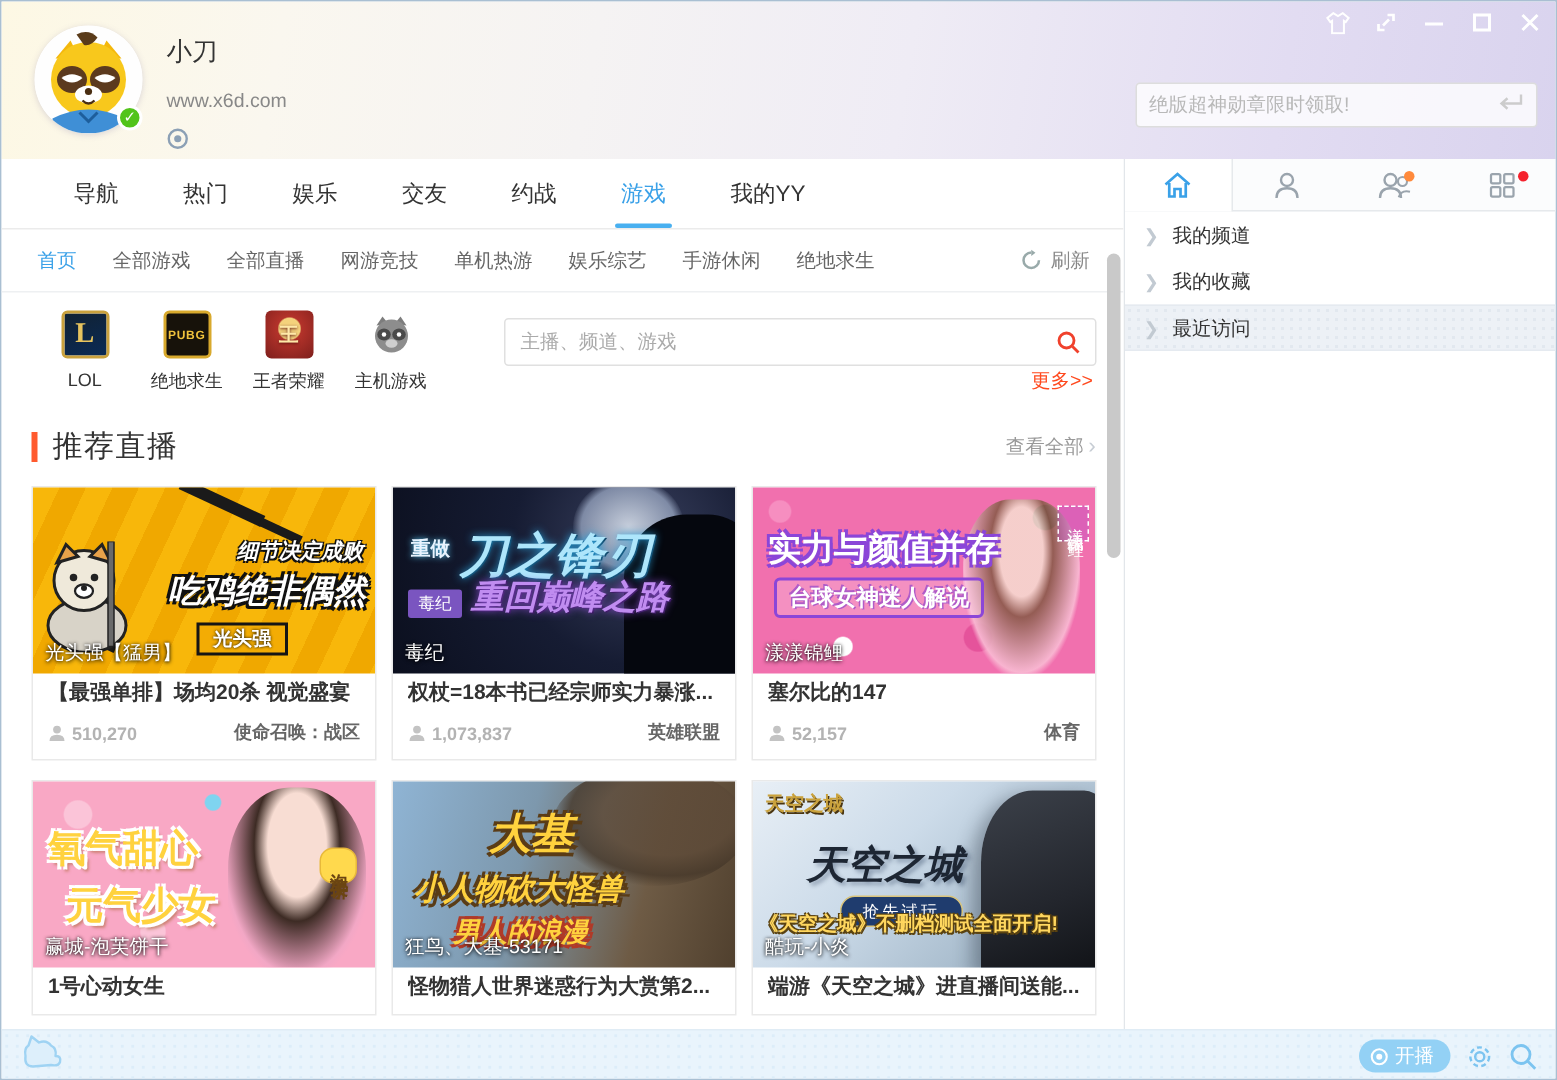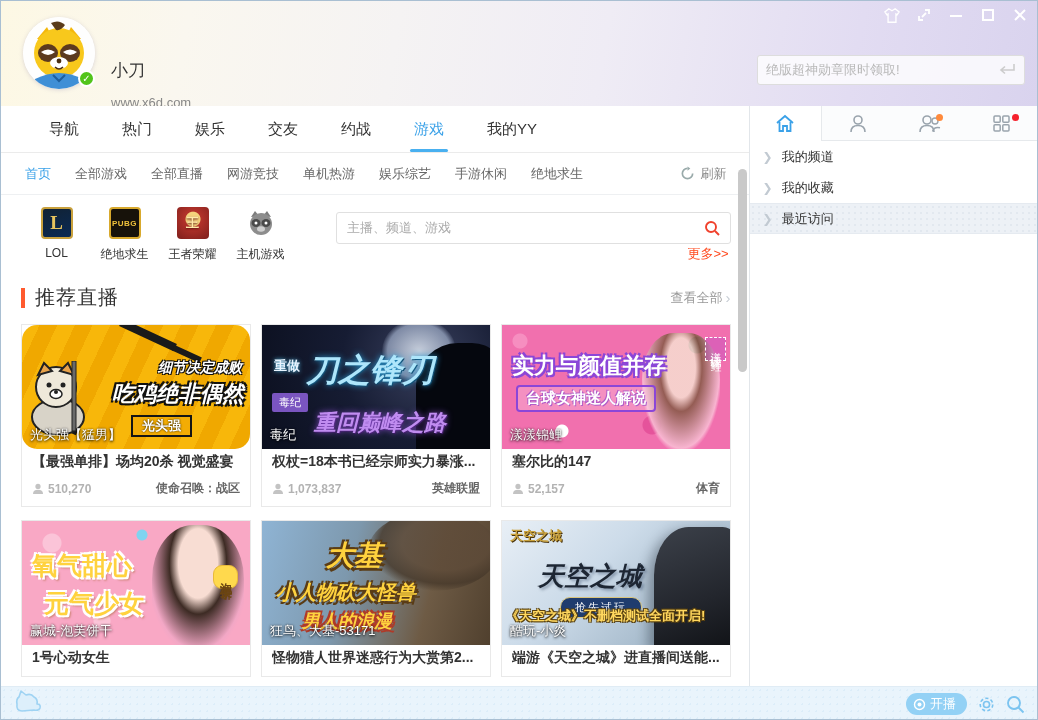--- a/index.html
+++ b/index.html
@@ -7,21 +7,21 @@
   body { font-family:"Liberation Sans","DejaVu Sans",sans-serif; }
   .app { width:1038px; height:720px; background:#fff; position:relative; border:1px solid #a9bfd2; overflow:hidden; margin:0 auto; }
 
   
   .header { height:105px; position:relative;
     background:linear-gradient(100deg,#fdf8e4 0%,#faf7ef 18%,#f5f3f3 38%,#efecf5 58%,#e2dcf2 82%,#d9d3ee 100%); }
   .avatar-wrap { position:absolute; left:22px; top:16px; width:72px; height:72px; }
   .avatar { width:72px; height:72px; border-radius:50%; background:#fff; box-shadow:0 1px 4px rgba(120,110,160,.25); overflow:hidden; }
   .check-badge { position:absolute; right:0px; bottom:2px; width:17px; height:17px; border-radius:50%; background:#52c41a; border:2px solid #fff; color:#fff; font-size:10px; line-height:13px; text-align:center; font-weight:bold; }
   .user-meta { position:absolute; left:110px; top:22px; }
-  .username { font-size:17px; color:#333;margin-top:36px; }
+  .username { font-size:17px; color:#333; }
   .website { font-size:13px; color:#888; margin-top:13px; }
   .status-icon { display:inline-block; margin-top:11px; }
   .titlebar { position:absolute; top:6px; right:8px; display:flex; align-items:center; gap:14px; }
   .tb-btn { width:18px; height:16px; display:flex; align-items:center; justify-content:center; color:rgba(255,255,255,.95); cursor:default; }
   .promo { position:absolute; right:12px; top:54px; width:268px; height:30px; background:rgba(255,255,255,.8); border:1px solid #ddd; border-radius:3px; display:flex; align-items:center; padding:0 8px; }
   .promo-text { color:#b9b9b9; font-size:13px; flex:1; white-space:nowrap; overflow:hidden; }
 
   
   .body { display:flex; height:580px; }
   .main { width:749px; position:relative; overflow:hidden; background:#fff; }
@@ -57,32 +57,32 @@
   .card { border:1px solid #e9e9e9; background:#fff; }
   .thumb { height:124px; position:relative; overflow:hidden; }
   .streamer { position:absolute; left:8px; bottom:5px; color:#fff; font-size:13px; text-shadow:0 1px 3px rgba(0,0,0,.9),0 0 2px rgba(0,0,0,.6); z-index:5; white-space:nowrap; }
   .info { padding:4px 10px 9px;font-weight:bold; }
   .ctitle { font-size:14px; color:#333; white-space:nowrap; overflow:hidden; }
   .meta { display:flex; justify-content:space-between; margin-top:9px; font-size:12px; }
   .viewers { color:#b3b3b3; display:flex; align-items:center; gap:4px; }
   .category { color:#666; }
 
   
-  .art1 { background:repeating-linear-gradient(115deg,#f8b70a 0 16px,#f0a800 16px 32px);border-radius:15px; }
+  .art1 { background:repeating-linear-gradient(115deg,#f8b70a 0 16px,#f0a800 16px 32px); }
   .art1 .slash { position:absolute; background:#1a1a1a; transform:rotate(25deg); }
   .a1l1 { position:absolute; right:8px; top:34px; font-size:14px; font-weight:800; color:#fff; text-shadow:-1px -1px 0 #111,1px -1px 0 #111,-1px 1px 0 #111,1px 1px 0 #111; font-style:italic; }
   .a1l2 { position:absolute; right:6px; top:54px; font-size:22px; font-weight:900; color:#fff; font-style:italic; text-shadow:-2px -2px 0 #111,2px -2px 0 #111,-2px 2px 0 #111,2px 2px 0 #111; }
   .a1l3 { position:absolute; right:58px; top:90px; font-size:13px; font-weight:800; color:#fff; background:#f3ac04; border:2px solid #151515; padding:0 9px; text-shadow:0 0 2px #000; }
   .art2 { background:radial-gradient(circle at 72% 28%,#39405e 0,#161c33 45%,#0b0f1e 100%); }
   .a2sil { position:absolute; right:-16px; top:18px; width:90px; height:120px; background:#05070e; border-radius:42px 34px 0 0; }
   .a2hair { position:absolute; right:34px; top:-6px; width:74px; height:64px; background:radial-gradient(ellipse at center,#dfe7f2 0,#8d9ab5 60%,transparent 72%); opacity:.85; border-radius:50%; }
   .a2l0 { position:absolute; left:12px; top:32px; font-size:13px; font-weight:700; color:#e8f4ff; text-shadow:0 0 4px #58c5f0; }
   .a2l1 { position:absolute; left:44px; top:24px; font-size:32px; font-weight:900; font-style:italic; color:#aee6fb; text-shadow:0 0 6px #2a9fd8,1px 1px 0 #0b3350; }
   .a2badge { position:absolute; left:10px; top:68px; background:#7a55c0; color:#fff; font-size:11px; padding:2px 7px; border-radius:2px; }
-  .a2l2 { position:absolute; left:52px; top:58px; font-size:22px; font-weight:900; font-style:italic; color:#c08cf0; text-shadow:0 0 6px #8b4fd0,1px 1px 0 #2a0f4a;margin-top:25px; }
+  .a2l2 { position:absolute; left:52px; top:58px; font-size:22px; font-weight:900; font-style:italic; color:#c08cf0; text-shadow:0 0 6px #8b4fd0,1px 1px 0 #2a0f4a; }
   .art3 { background:#f170ae; background-image:radial-gradient(circle at 18px 16px,#f68ec0 0 7px,transparent 8px),radial-gradient(circle at 150px 100px,#e5539b 0 9px,transparent 10px),radial-gradient(circle at 195px 20px,#2b2b3a 0 8px,transparent 9px),radial-gradient(circle at 60px 106px,#fff 0 6px,transparent 7px); }
   .a3girl { position:absolute; right:10px; top:8px; width:78px; height:116px; background:radial-gradient(ellipse at 50% 30%,#f6d9cf 0 26%,#8a5a4a 38%,#f9bcd4 70%,transparent 75%); border-radius:40% 40% 20% 20%; opacity:.9; }
   .a3l1 { position:absolute; left:10px; top:26px; font-size:22px; font-weight:900; color:#fff; text-shadow:-2px -2px 0 #8b46d8,2px -2px 0 #8b46d8,-2px 2px 0 #8b46d8,2px 2px 0 #8b46d8; }
   .a3l2 { position:absolute; left:14px; top:60px; font-size:15px; font-weight:800; color:#fff; background:rgba(255,240,250,.25); border:2px solid #8b46d8; border-radius:4px; padding:2px 8px; text-shadow:-1px -1px 0 #b05cc8,1px 1px 0 #b05cc8; }
   .a3side { position:absolute; right:4px; top:12px; writing-mode:vertical-rl; font-size:11px; color:#fff; border:1px dashed #fff; padding:5px 2px; letter-spacing:3px; background:rgba(180,70,200,.35); }
   .art4 { background:#f9a8c5; background-image:radial-gradient(circle at 30px 22px,#fbc4d8 0 9px,transparent 10px),radial-gradient(circle at 120px 14px,#7fd4f0 0 5px,transparent 6px),radial-gradient(circle at 80px 100px,#fbc4d8 0 8px,transparent 9px),radial-gradient(circle at 160px 60px,#ffd94d 0 4px,transparent 5px); }
   .a4girl { position:absolute; right:6px; top:4px; width:92px; height:120px; background:radial-gradient(ellipse at 50% 32%,#f8ddd3 0 30%,#3d2b24 44%,#f2a7c5 75%,transparent 80%); border-radius:45% 45% 0 0; }
   .a4l1 { position:absolute; left:10px; top:28px; font-size:25px; font-weight:900; color:#ffd23e; text-shadow:-2px -2px 0 #fff,2px -2px 0 #fff,-2px 2px 0 #fff,2px 2px 0 #fff,3px 3px 2px rgba(160,90,30,.5); }
   .a4l2 { position:absolute; left:22px; top:66px; font-size:25px; font-weight:900; color:#ffd23e; text-shadow:-2px -2px 0 #fff,2px -2px 0 #fff,-2px 2px 0 #fff,2px 2px 0 #fff,3px 3px 2px rgba(160,90,30,.5); }
   .a4side { position:absolute; right:12px; top:44px; writing-mode:vertical-rl; background:#ffd94d; border-radius:9px; color:#6b4512; font-size:12px; font-weight:800; padding:7px 3px; letter-spacing:2px; border:1px solid #e8b93a; }

